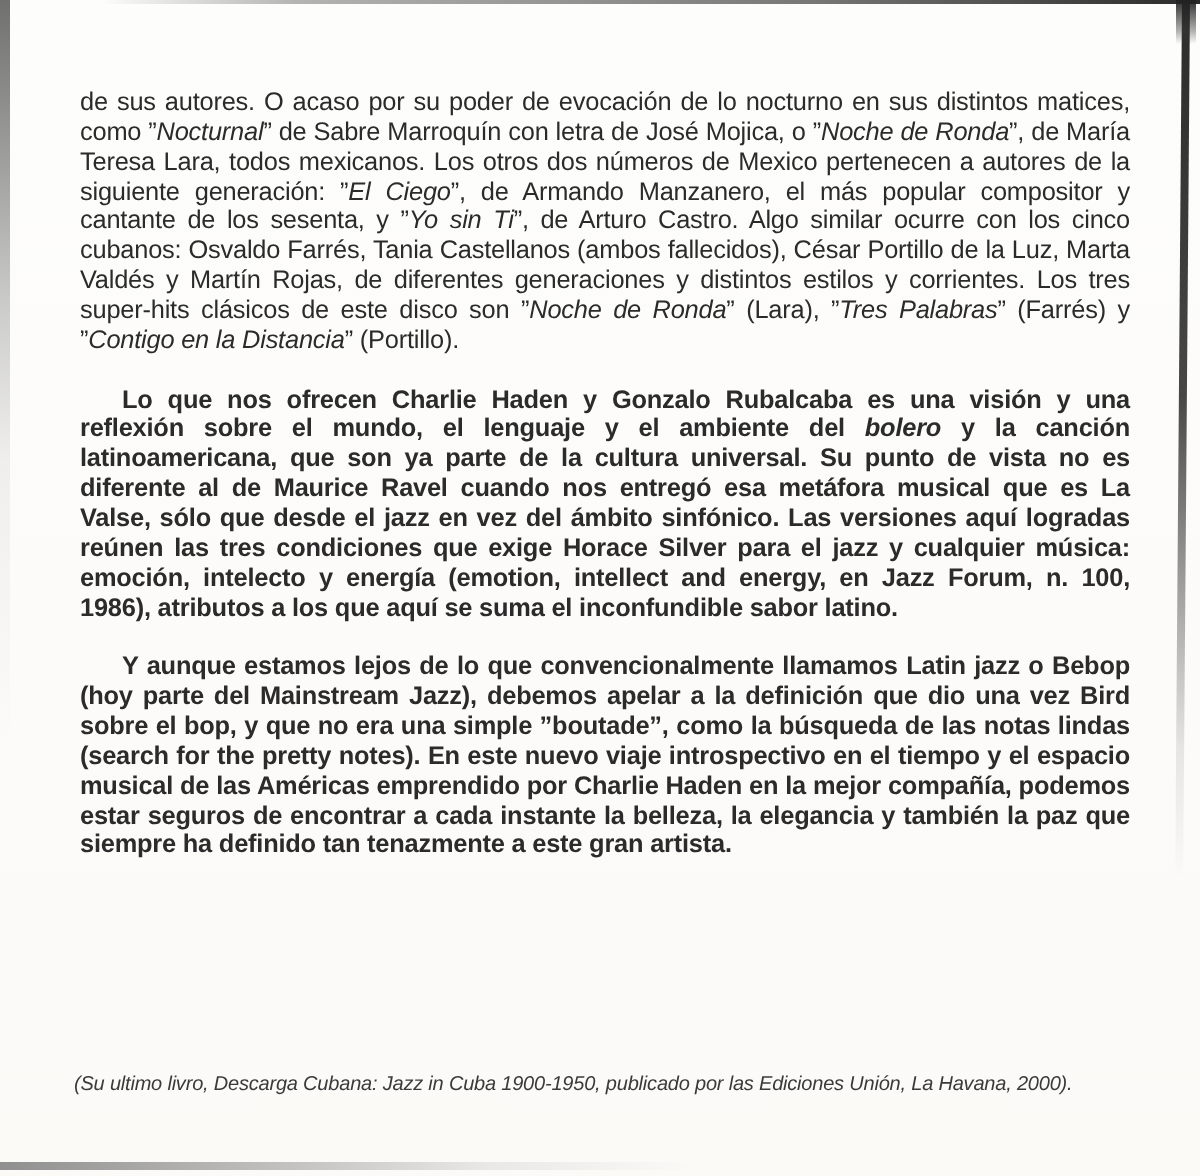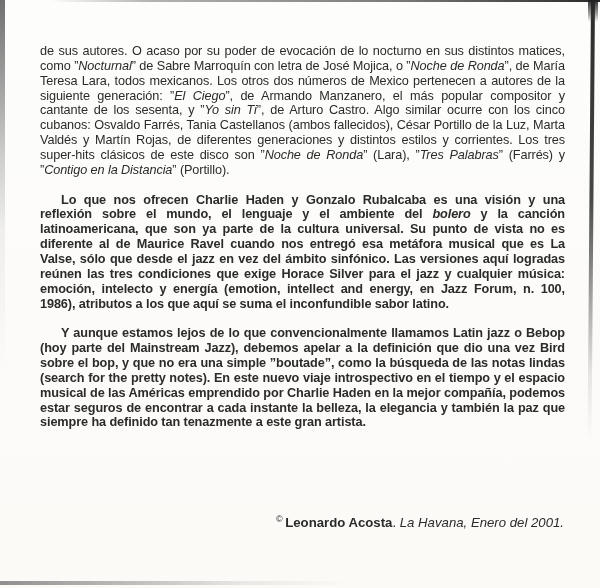--- a/index.html
+++ b/index.html
@@ -78,16 +78,16 @@
   <div class="edge edge-right"></div>
   <div class="edge edge-right-top"></div>
   <div class="edge edge-bottom"></div>
 
   <div class="text-block">
     <p class="para"><span>de sus autores. O acaso por su poder de evocación de lo nocturno en sus distintos matices, como ”</span><span class="run-i">Nocturnal</span><span>” de Sabre Marroquín con letra de José Mojica, o ”</span><span class="run-i">Noche de Ronda</span><span>”, de María Teresa Lara, todos mexicanos. Los otros dos números de Mexico pertenecen a autores de la siguiente generación: ”</span><span class="run-i">El Ciego</span><span>”, de Armando Manzanero, el más popular compositor y cantante de los sesenta, y ”</span><span class="run-i">Yo sin Ti</span><span>”, de Arturo Castro. Algo similar ocurre con los cinco cubanos: Osvaldo Farrés, Tania Castellanos (ambos fallecidos), César Portillo de la Luz, Marta Valdés y Martín Rojas, de diferentes generaciones y distintos estilos y corrientes. Los tres super-hits clásicos de este disco son ”</span><span class="run-i">Noche de Ronda</span><span>” (Lara), ”</span><span class="run-i">Tres Palabras</span><span>” (Farrés) y ”</span><span class="run-i">Contigo en la Distancia</span><span>” (Portillo).</span></p>
     <p class="para indent"><span>Lo que nos ofrecen Charlie Haden y Gonzalo Rubalcaba es una visión y una reflexión sobre el mundo, el lenguaje y el ambiente del </span><span class="run-i">bolero</span><span> y la canción latinoamericana, que son ya parte de la cultura universal. Su punto de vista no es diferente al de Maurice Ravel cuando nos entregó esa metáfora musical que es La Valse, sólo que desde el jazz en vez del ámbito sinfónico. Las versiones aquí logradas reúnen las tres condiciones que exige Horace Silver para el jazz y cualquier música: emoción, intelecto y energía (emotion, intellect and energy, en Jazz Forum, n. 100, 1986), atributos a los que aquí se suma el inconfundible sabor latino.</span></p>
     <p class="para indent"><span>Y aunque estamos lejos de lo que convencionalmente llamamos Latin jazz o Bebop (hoy parte del Mainstream Jazz), debemos apelar a la definición que dio una vez Bird sobre el bop, y que no era una simple ”boutade”, como la búsqueda de las notas lindas (search for the pretty notes). En este nuevo viaje introspectivo en el tiempo y el espacio musical de las Américas emprendido por Charlie Haden en la mejor compañía, podemos estar seguros de encontrar a cada instante la belleza, la elegancia y también la paz que siempre ha definido tan tenazmente a este gran artista.</span></p>
   </div>
 
-  <div class="signature"><span class="run-sup">© </span><span class="run-b">Leonardo Acosta</span><span>. </span><span class="run-i">La Havana, Enero del 2001.</span></div>
 
+  <div class="footnote"><span class="run-i">(Su ultimo livro, Descarga Cubana: Jazz in Cuba 1900-1950, publicado por las Ediciones Unión, La Havana, 2000).</span></div>
 
 </div>
 
 </body></html>

